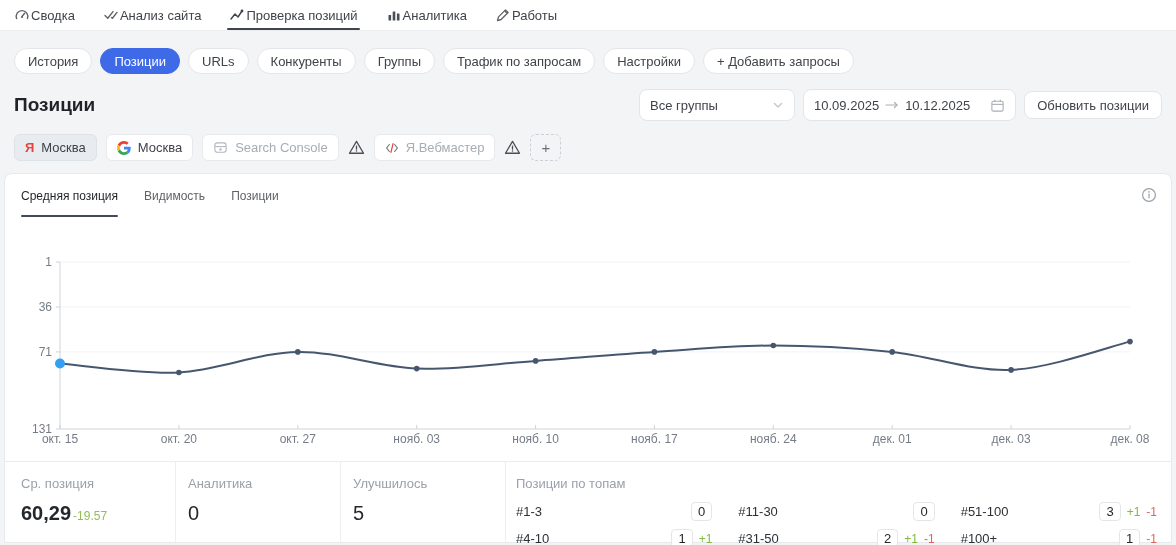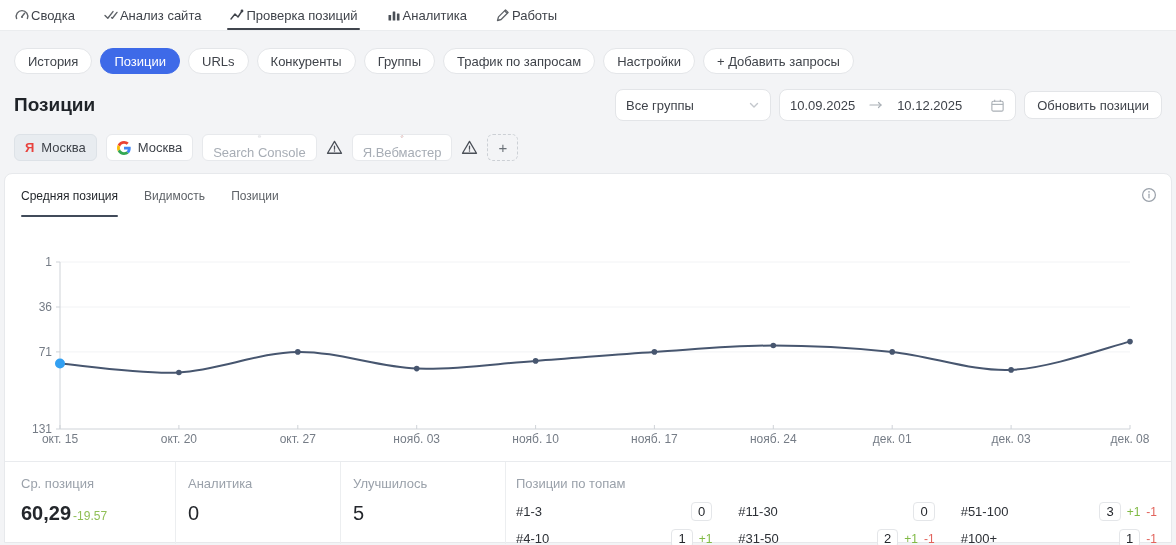--- a/index.html
+++ b/index.html
@@ -29,33 +29,33 @@
 
   
   .header-row { display:flex; align-items:center; justify-content:space-between;
     padding:15px 14px 0; }
   .page-title { font-size:19px; font-weight:bold; color:#1f2328; }
   .controls { display:flex; align-items:center; gap:8px; }
   .select { width:156px; height:32px; background:#fff; border:1px solid #e3e5e8;
     border-radius:8px; display:flex; align-items:center; justify-content:space-between;
     padding:0 10px; font-size:13px; color:#3f434a; cursor:pointer; }
   .datebox { height:32px; background:#fff; border:1px solid #e3e5e8; border-radius:8px;
-    display:flex; align-items:center; gap:14px; padding:0 10px; font-size:13px;
+    display:flex; align-items:center; gap:6px; padding:0 10px; font-size:13px;
     color:#3f434a; cursor:pointer; }
   .btn { height:28px; background:#fff; border:1px solid #e3e5e8; border-radius:8px;
     font-size:13px; color:#3f434a; padding:0 12px; display:flex; align-items:center;
     cursor:pointer; }
 
   
   .chips-row { display:flex; align-items:center; gap:9px; padding:13px 14px 0; }
   .chip { height:27px; display:flex; align-items:center; gap:7px; padding:0 10px;
     border-radius:6px; font-size:13px; background:#fff; border:1px solid #e7e9ec;
     color:#3f434a; cursor:pointer; white-space:nowrap; }
   .chip.selected { background:#e8ecf0; border-color:#dde2e7; }
-  .chip.disabled { color:#a7adb5;flex-direction:column; }
+  .chip.disabled { color:#a7adb5; }
   .ya-letter { color:#e8423d; font-weight:bold; font-size:13px; line-height:1; }
   .chip-add { width:31px; height:27px; border:1px dashed #ccd0d5; border-radius:6px;
     display:flex; align-items:center; justify-content:center; color:#6a7077;
     font-size:15px; cursor:pointer; background:transparent; }
   .warn-icon { width:17px; height:17px; cursor:pointer; }
 
   
   .card { margin:12px 4px 0; background:#fff; border:1px solid #e7e9ec;
     border-radius:8px 8px 0 0; height:370px; position:relative; }
   .ctabs { display:flex; gap:26px; padding:0 16px; height:43px; align-items:stretch; }

